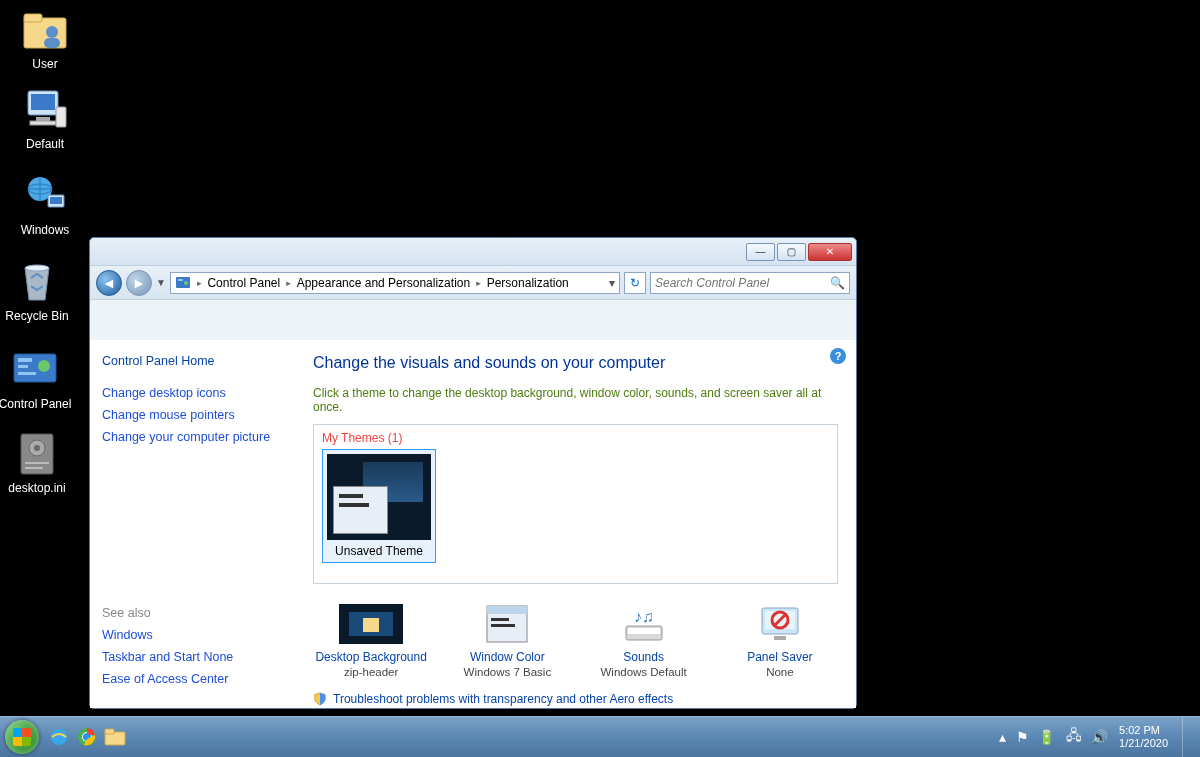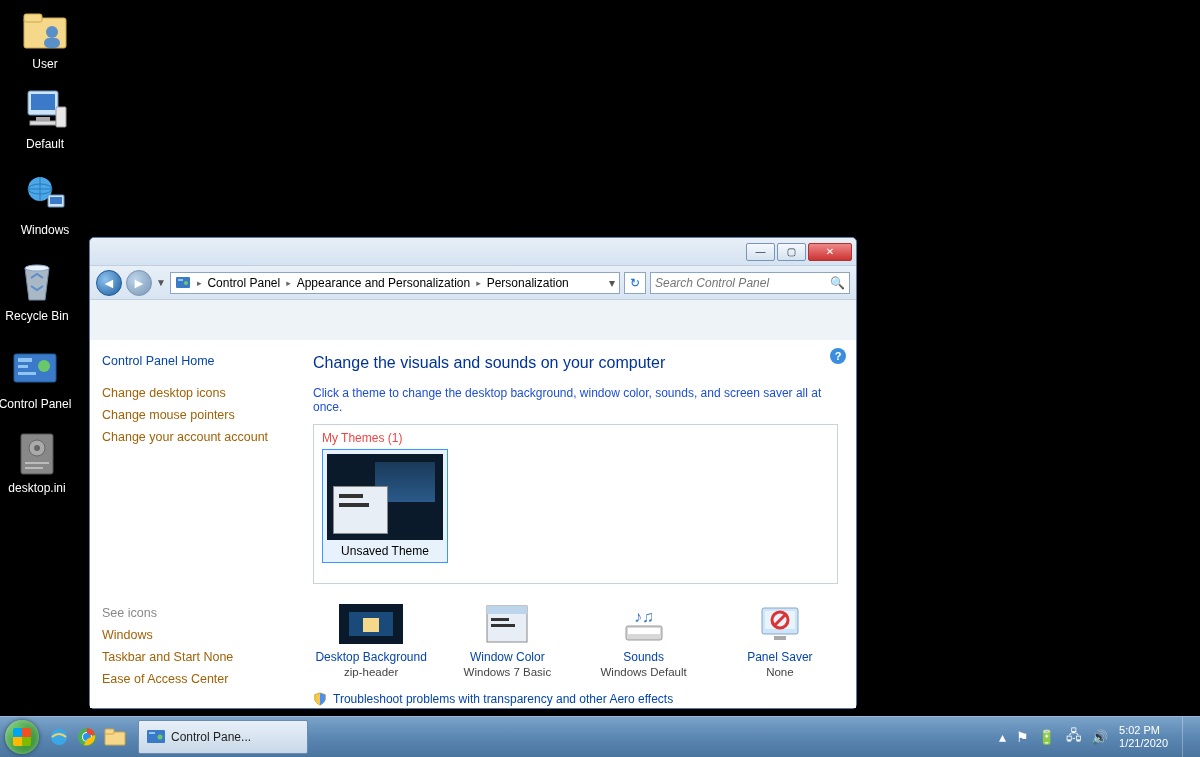--- a/index.html
+++ b/index.html
@@ -38,31 +38,31 @@
 .addrbox .seg { cursor: pointer; }
 .addrdrop { margin-left: auto; color: #555; cursor: pointer; }
 .refreshbtn { width: 22px; height: 22px; border: 1px solid #8aa5c5; background: #fff; display: flex; align-items: center; justify-content: center; color: #06c; font-size: 12px; cursor: pointer; }
 .searchbox { width: 200px; height: 22px; background: #fff; border: 1px solid #8aa5c5; display: flex; align-items: center; padding: 0 4px; font-size: 12px; }
 .searchbox input { border: none; outline: none; flex: 1; font-size: 12px; font-style: italic; color: #888; }
 .searchbox .sic { color: #446; cursor: pointer; }
 
 .content { flex: 1; display: flex; background: #fff; overflow: hidden; margin-top: 40px; }
 .sidebar { width: 205px; background: #fff; padding: 14px 12px; font-size: 12.5px; display: flex; flex-direction: column; }
 .sidebar .home { color: #0645ad; margin-bottom: 18px; cursor: pointer; }
-.sidebar .lnk { color: #a16207; margin-bottom: 8px; cursor: pointer; }
+.sidebar .lnk { color: #1d4ed8; margin-bottom: 8px; cursor: pointer; }
 .sidebar .spacer { flex: 1; }
 .sidebar .seealso { color: #888; margin-bottom: 8px; }
 
 .main { flex: 1; padding: 14px 18px; position: relative; overflow: hidden; }
 .helpicon { position: absolute; top: 8px; right: 10px; width: 16px; height: 16px; border-radius: 50%; background: #3b8dde; color: #fff; font-size: 11px; font-weight: bold; display: flex; align-items: center; justify-content: center; cursor: pointer; }
 .main h1 { color: #003399; font-size: 16px; font-weight: 400; margin-bottom: 14px; }
-.main .desc { font-size: 12px; color: #1d4ed8; margin-bottom: 10px; }
+.main .desc { font-size: 12px; color: #4d7c0f; margin-bottom: 10px; }
 .themesbox { border: 1px solid #c8d2dd; height: 160px; position: relative; padding: 6px 8px; overflow-y: scroll; }
 .themesbox .hdr { font-size: 12px; color: #ef4444; margin-bottom: 4px; }
-.theme-item { width: 126px; border: 1px solid #3399ff; background: #e8f2fc; padding: 4px; text-align: center; font-size: 12px; cursor: pointer; }
+.theme-item { width: 114px; border: 1px solid #3399ff; background: #e8f2fc; padding: 4px; text-align: center; font-size: 12px; cursor: pointer; }
 .theme-item .prev { height: 86px; background: #0a1a2a; position: relative; margin-bottom: 4px; }
 .theme-item .prev .p1 { position: absolute; right: 8px; top: 8px; width: 60px; height: 40px; background: linear-gradient(to bottom, #1a3a5a, #2a5a8a); }
 .theme-item .prev .p2 { position: absolute; left: 6px; bottom: 6px; width: 55px; height: 48px; background: #e8eef5; border: 1px solid #888; }
 .theme-item .prev .p2::before { content:""; position:absolute; top:7px; left:5px; width:24px; height:4px; background:#333; }
 .theme-item .prev .p2::after { content:""; position:absolute; top:16px; left:5px; width:30px; height:4px; background:#333; }
 
 .bottom-opts { display: flex; gap: 20px; margin-top: 18px; justify-content: space-around; }
 .opt { width: 120px; text-align: center; font-size: 12px; cursor: pointer; }
 .opt .oic { height: 44px; display: flex; align-items: center; justify-content: center; margin-bottom: 4px; }
 .opt .otitle { color: #0645ad; margin-bottom: 2px; }
@@ -178,23 +178,23 @@
     <div class="searchbox">
       <input placeholder="Search Control Panel" style="">
       <span class="sic">🔍</span>
     </div>
   </div>
   <div class="content">
     <div class="sidebar">
       <div class="home">Control Panel Home</div>
       <div class="lnk">Change desktop icons</div>
       <div class="lnk">Change mouse pointers</div>
-      <div class="lnk">Change your account account</div>
+      <div class="lnk">Change your computer picture</div>
       <div class="spacer"></div>
-      <div class="seealso">See icons</div>
+      <div class="seealso">See also</div>
       <div class="lnk">Windows</div>
       <div class="lnk">Taskbar and Start None</div>
       <div class="lnk">Ease of Access Center</div>
     </div>
     <div class="main">
       <div class="helpicon">?</div>
       <h1>Change the visuals and sounds on your computer</h1>
       <div class="desc">Click a theme to change the desktop background, window color, sounds, and screen saver all at once.</div>
       <div class="themesbox">
         <div class="hdr">My Themes (1)</div>
@@ -286,28 +286,20 @@
           <path d="M18 8 A9 9 0 0 1 7 18 L10 12" fill="#ffc107"></path>
         </svg>
       </div>
     <div class="p">
         <svg width="22" height="18">
           <rect x="1" y="4" width="20" height="13" rx="1" fill="#f6d88a" stroke="#caa84a"></rect>
           <rect x="1" y="1" width="9" height="5" rx="1" fill="#f6d88a" stroke="#caa84a"></rect>
         </svg>
       </div>
   </div>
-  <div class="tbtn">
-    <svg width="18" height="16">
-        <rect x="0" y="1" width="18" height="13" rx="1" fill="#3a7ac8"></rect>
-        <rect x="2" y="3" width="6" height="2" fill="#8fc5f0"></rect>
-        <circle cx="13" cy="8" r="2.5" fill="#6ac86a"></circle>
-      </svg>
-    <span>Control Pane...</span>
-  </div>
   <div class="tray">
     <span class="tic">▴</span>
     <span class="tic">⚑</span>
     <span class="tic">🔋</span>
     <span class="tic">🖧</span>
     <span class="tic">🔊</span>
     <div class="clock">
       <div>5:02 PM</div>
       <div>1/21/2020</div>
     </div>

